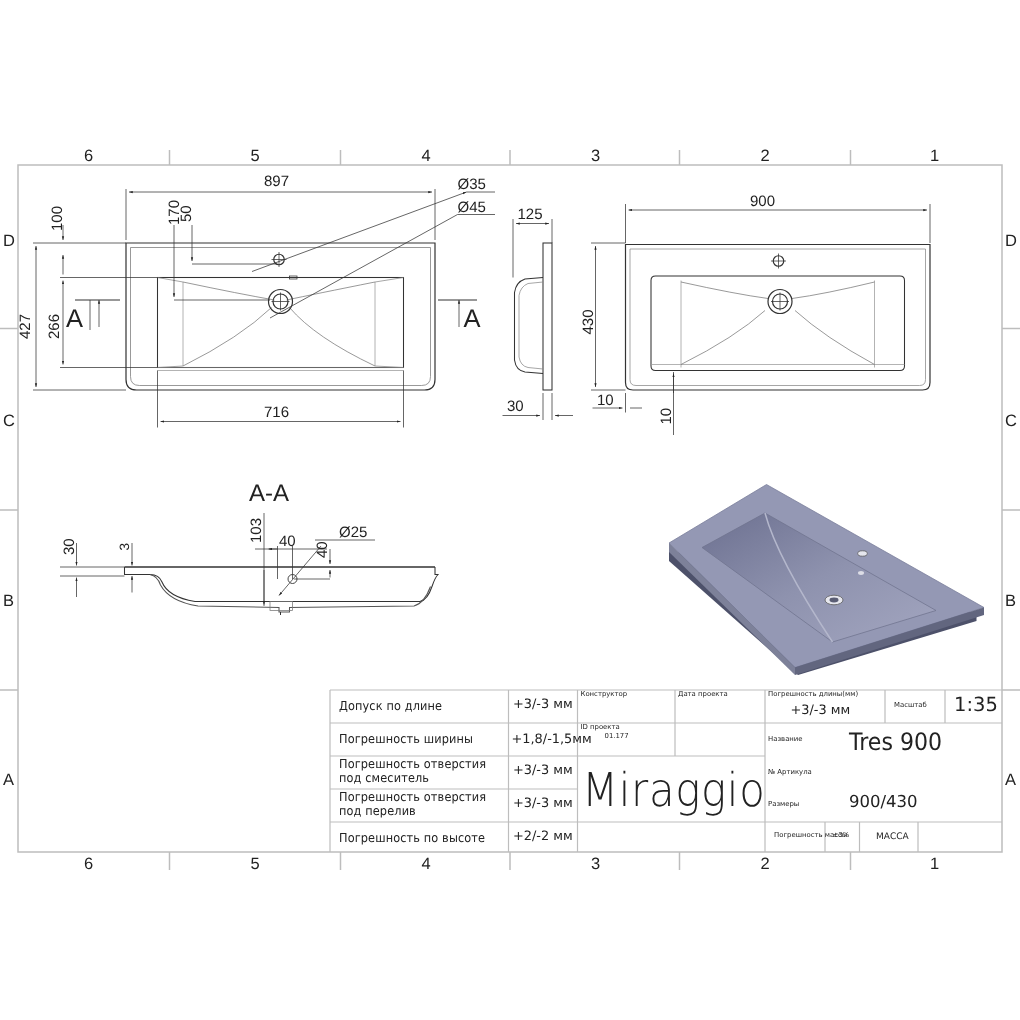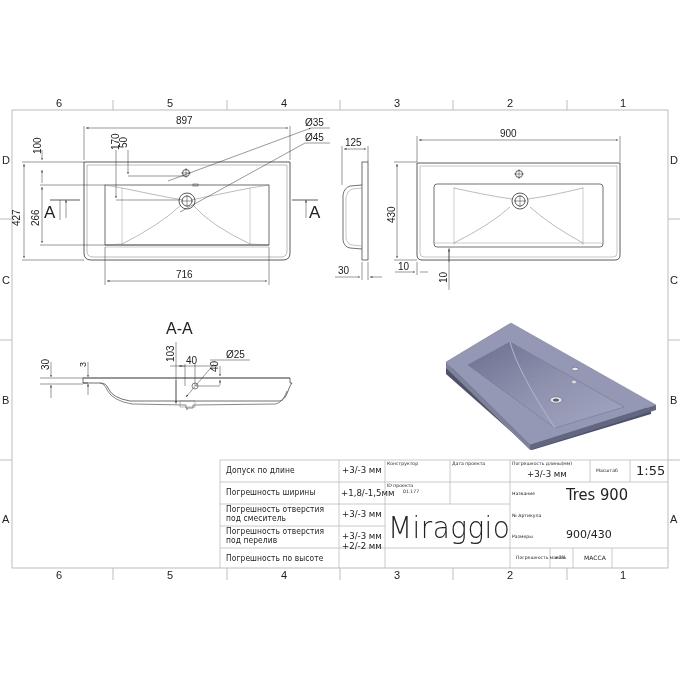--- a/index.html
+++ b/index.html
@@ -293,33 +293,33 @@
 
   <span class="tb tb-lbl" style="left:226px;top:504px;">Погрешность отверстия</span>
   <span class="tb tb-lbl" style="left:226px;top:513px;">под смеситель</span>
   <span class="tb tb-val" style="left:342px;top:509px;">+3/-3 мм</span>
 
   <span class="tb tb-lbl" style="left:226px;top:526px;">Погрешность отверстия</span>
   <span class="tb tb-lbl" style="left:226px;top:535px;">под перелив</span>
   <span class="tb tb-val" style="left:342px;top:531px;">+3/-3 мм</span>
 
   <span class="tb tb-lbl" style="left:226px;top:553px;">Погрешность по высоте</span>
-  <span class="tb tb-val" style="left:342px;top:541px;">+2/-2 мм</span>
+  <span class="tb tb-val" style="left:342px;top:553px;">+2/-2 мм</span>
 
   <span class="tb tb-tiny" style="left:387px;top:461px;">Конструктор</span>
   <span class="tb tb-tiny" style="left:452px;top:461px;">Дата проекта</span>
   <span class="tb tb-tiny" style="left:387px;top:483px;">ID проекта</span>
   <span class="tb tb-tiny" style="left:403px;top:489px;">01.177</span>
 
   <span class="tb logo" style="left:388px;top:509px;">Miraggio</span>
 
   <span class="tb tb-tiny" style="left:512px;top:461px;">Погрешность длины(мм)</span>
   <span class="tb tb-val" style="left:527px;top:469px;">+3/-3 мм</span>
   <span class="tb tb-tiny" style="left:596px;top:468px;">Масштаб</span>
-  <span class="tb scale" style="left:636px;top:463px;">1:55</span>
+  <span class="tb scale" style="left:636px;top:463px;">1:35</span>
 
   <span class="tb tb-tiny" style="left:512px;top:491px;">Название</span>
   <span class="tb big" style="left:566px;top:485px;">Tres 900</span>
 
   <span class="tb tb-tiny" style="left:512px;top:513px;">№ Артикула</span>
   <span class="tb tb-tiny" style="left:560px;top:513px;"></span>
 
   <span class="tb tb-tiny" style="left:512px;top:534px;">Размеры</span>
   <span class="tb size" style="left:566px;top:528px;">900/430</span>
 

